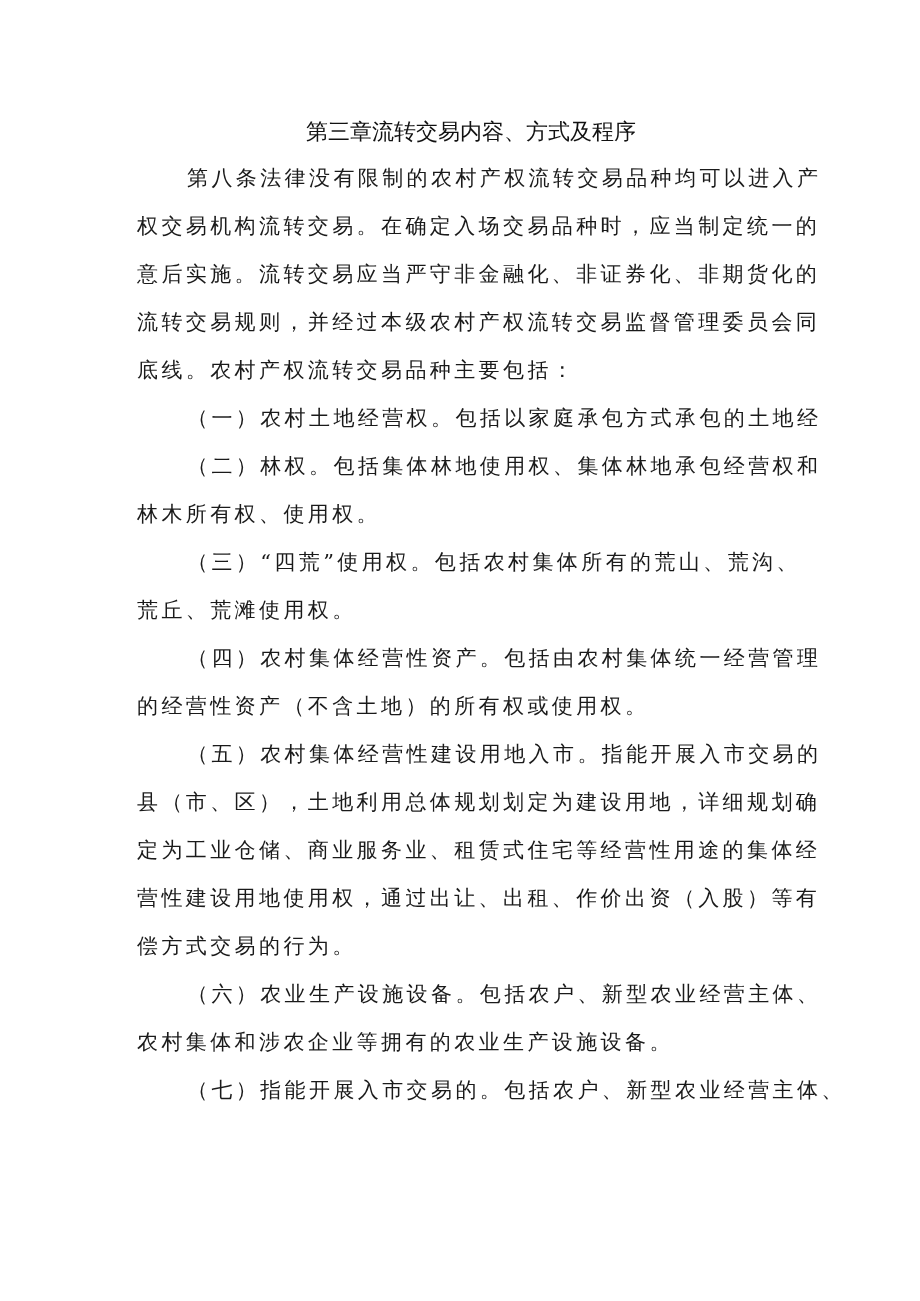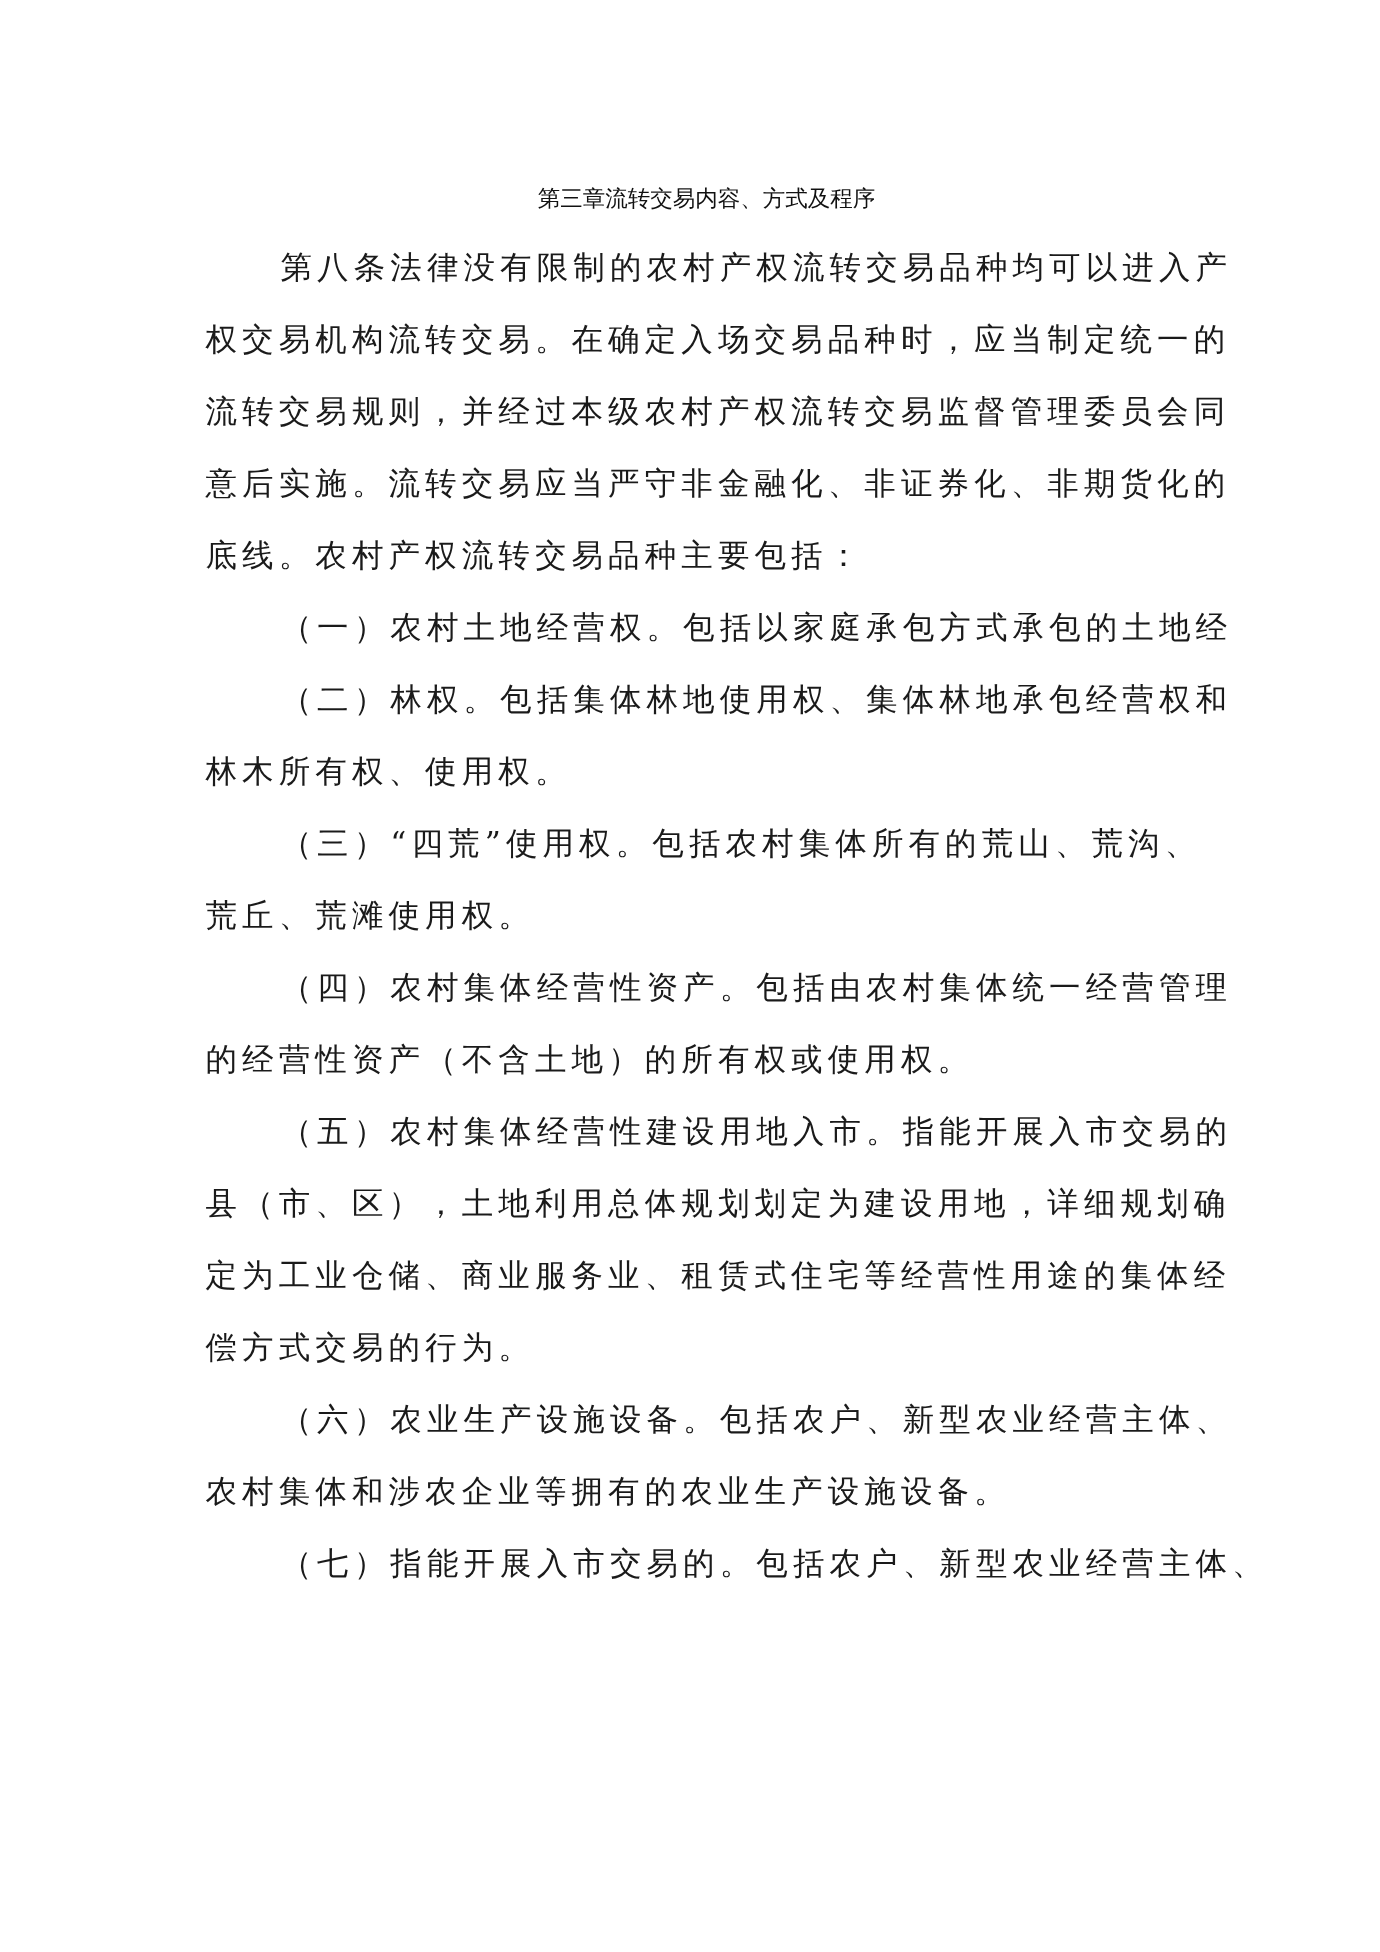--- a/index.html
+++ b/index.html
@@ -15,21 +15,21 @@
       color: #1a1a1a;
     }
     .page {
       position: absolute;
       left: 137px;
       top: 110px;
       width: 660px;
     }
     .title {
       font-family: "DejaVu Sans", "Liberation Sans", sans-serif;
-      font-size: 15px;
+      font-size: 22px;
       font-weight: normal;
       text-align: center;
       margin: 0;
       height: 44px;
       line-height: 44px;
       letter-spacing: 0px;
       color: #111;
       padding-left: 8px;
     }
     .line {
@@ -43,22 +43,22 @@
   </style>
 </head>
 <body>
 
 <div class="page">
   <h1 class="title">第三章流转交易内容、方式及程序</h1>
 
   <div>
     <span class="line first">第八条法律没有限制的农村产权流转交易品种均可以进入产</span>
     <span class="line">权交易机构流转交易。在确定入场交易品种时，应当制定统一的</span>
+    <span class="line">意后实施。流转交易应当严守非金融化、非证券化、非期货化的</span>
     <span class="line">流转交易规则，并经过本级农村产权流转交易监督管理委员会同</span>
-    <span class="line">意后实施。流转交易应当严守非金融化、非证券化、非期货化的</span>
     <span class="line">底线。农村产权流转交易品种主要包括：</span>
   </div>
 
   <div>
     <span class="line first">（一）农村土地经营权。包括以家庭承包方式承包的土地经</span>
   </div>
 
   <div>
     <span class="line first">（二）林权。包括集体林地使用权、集体林地承包经营权和</span>
     <span class="line">林木所有权、使用权。</span>
@@ -71,20 +71,21 @@
 
   <div>
     <span class="line first">（四）农村集体经营性资产。包括由农村集体统一经营管理</span>
     <span class="line">的经营性资产（不含土地）的所有权或使用权。</span>
   </div>
 
   <div>
     <span class="line first">（五）农村集体经营性建设用地入市。指能开展入市交易的</span>
     <span class="line">县（市、区），土地利用总体规划划定为建设用地，详细规划确</span>
     <span class="line">定为工业仓储、商业服务业、租赁式住宅等经营性用途的集体经</span>
+    <span class="line">营性建设用地使用权，通过出让、出租、作价出资（入股）等有</span>
     <span class="line">偿方式交易的行为。</span>
   </div>
 
   <div>
     <span class="line first">（六）农业生产设施设备。包括农户、新型农业经营主体、</span>
     <span class="line">农村集体和涉农企业等拥有的农业生产设施设备。</span>
   </div>
 
   <div>
     <span class="line first">（七）指能开展入市交易的。包括农户、新型农业经营主体、</span>

